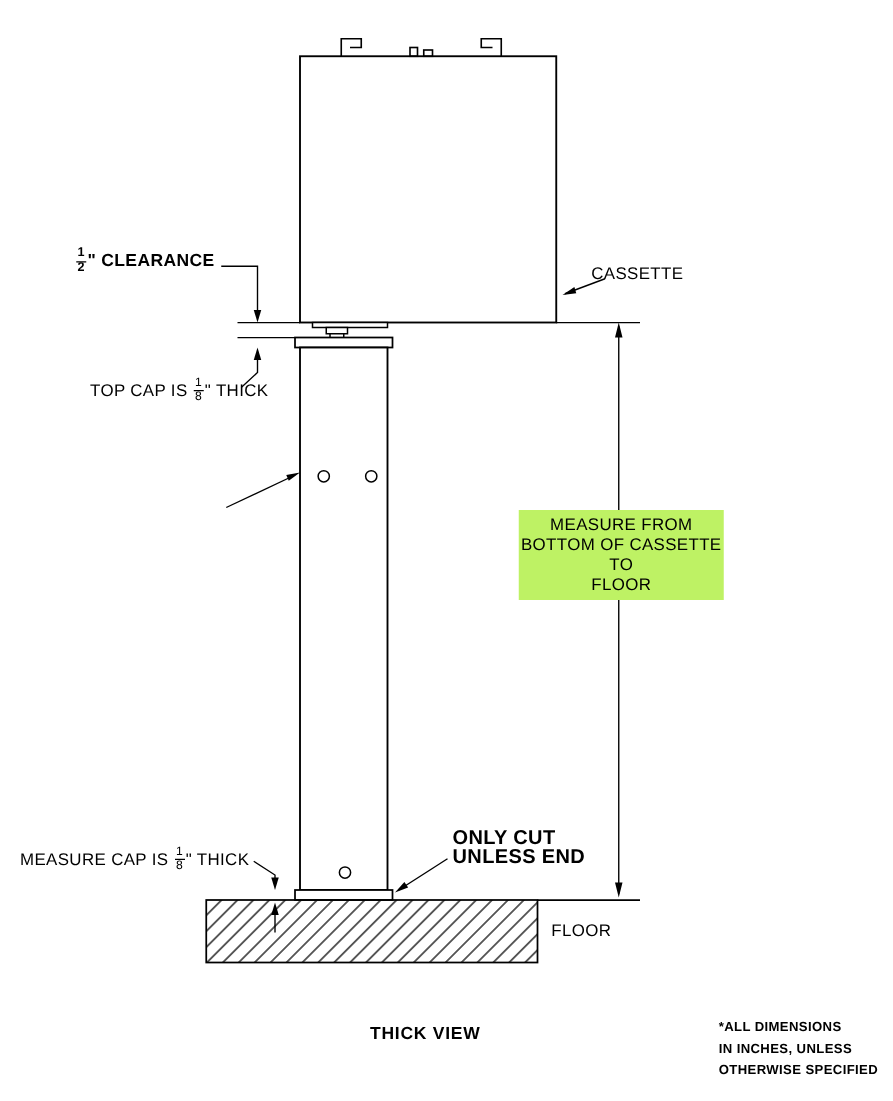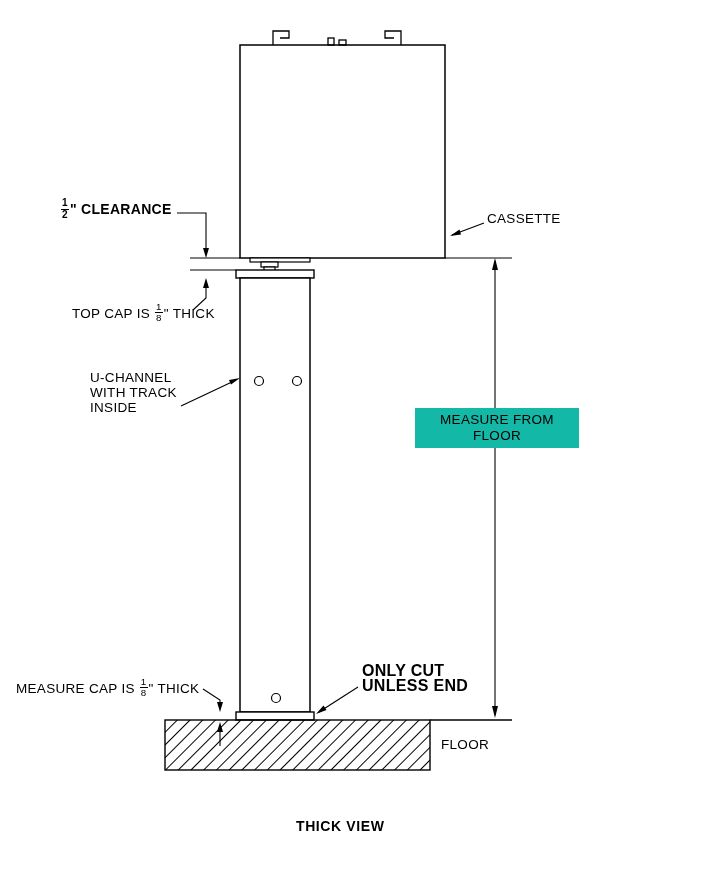--- a/index.html
+++ b/index.html
@@ -26,21 +26,21 @@
     font-size: .72em;
     line-height: 1.08;
     vertical-align: -.4em;
     margin: 0 1px;
   }
   .frac .num { display: block; border-bottom: 1.2px solid #000; padding: 0 1px; }
   .frac .den { display: block; }
   .measure-label {
     text-align: center;
     width: 164px;
-    background: #14b8a6;
+    background: #bef264;
     line-height: 16px;
     padding: 4px 0;
     white-space: normal;
   }
   .multiline { line-height: 15px; }
   .footnote { font-size: 10.5px; line-height: 17px; font-weight: bold; }
 </style>
 </head>
 <body>
 
@@ -124,40 +124,42 @@
   </svg>
 
   <div class="label bold" style="left:60px; top:198px; font-size:14px;">
     <span class="frac"><span class="num">1</span><span class="den">2</span></span><span>" CLEARANCE</span>
   </div>
 
   <div class="label" style="left:72px; top:302px;">
     <span>TOP CAP IS </span><span class="frac"><span class="num">1</span><span class="den">8</span></span><span>" THICK</span>
   </div>
 
-  <div class="label" style="left:487px; top:211px;">CASSETTE</div>
+  <div class="label" style="left:473px; top:211px;">CASSETTE</div>
 
-  <div class="label multiline" style="left:90px; top:370px;">
-    <div>U-CHANNEL</div>
-    <div>WITH TRACK</div>
-    <div>INSIDE</div>
-  </div>
 
   <div class="label measure-label" style="left:415px; top:408px;">
     <div>MEASURE FROM</div>
+    <div>BOTTOM OF CASSETTE</div>
+    <div>TO</div>
     <div>FLOOR</div>
   </div>
 
   <div class="label bold multiline" style="left:362px; top:663px; font-size:16px;">
     <div>ONLY CUT</div>
     <div>UNLESS END</div>
   </div>
 
   <div class="label" style="left:16px; top:677px;">
     <span>MEASURE CAP IS </span><span class="frac"><span class="num">1</span><span class="den">8</span></span><span>" THICK</span>
   </div>
 
   <div class="label" style="left:441px; top:737px;">FLOOR</div>
 
   <div class="label bold" style="left:296px; top:818px; font-size:14px; letter-spacing:.6px;">THICK VIEW</div>
 
+  <div class="label footnote" style="left:575px; top:814px;">
+    <div>*ALL DIMENSIONS</div>
+    <div>IN INCHES, UNLESS</div>
+    <div>OTHERWISE SPECIFIED</div>
+  </div>
 
 </div>
 
 </body></html>

